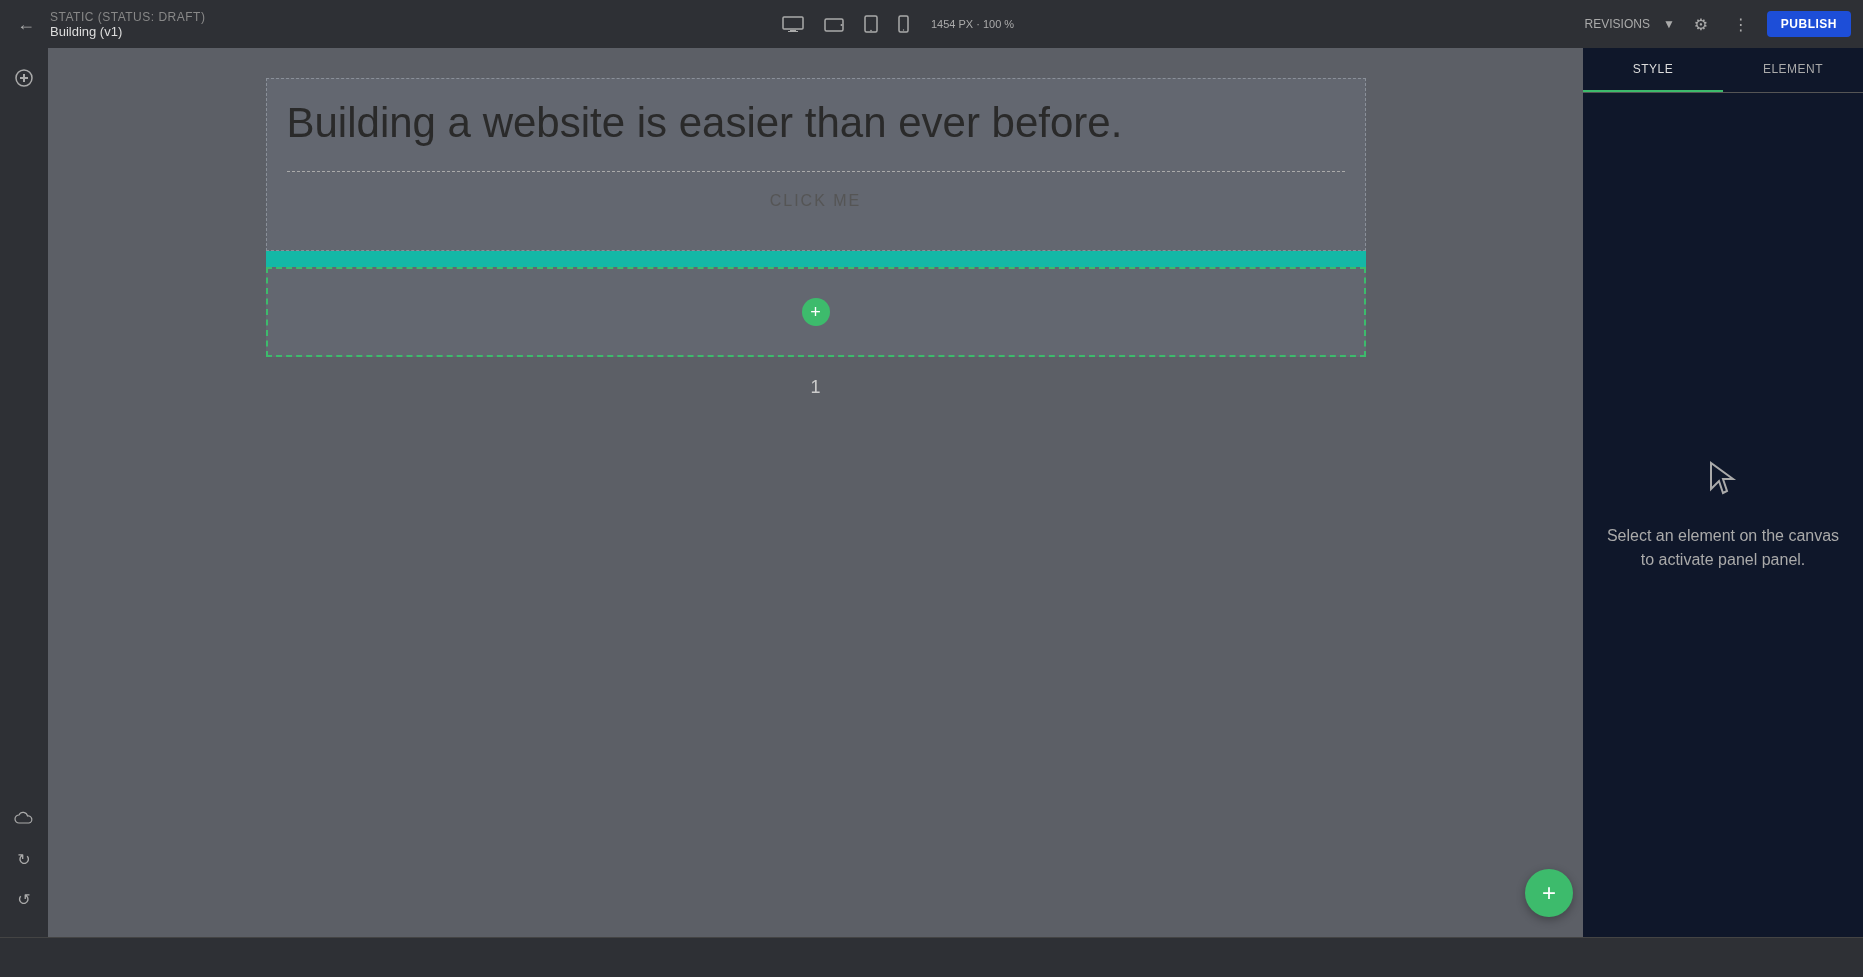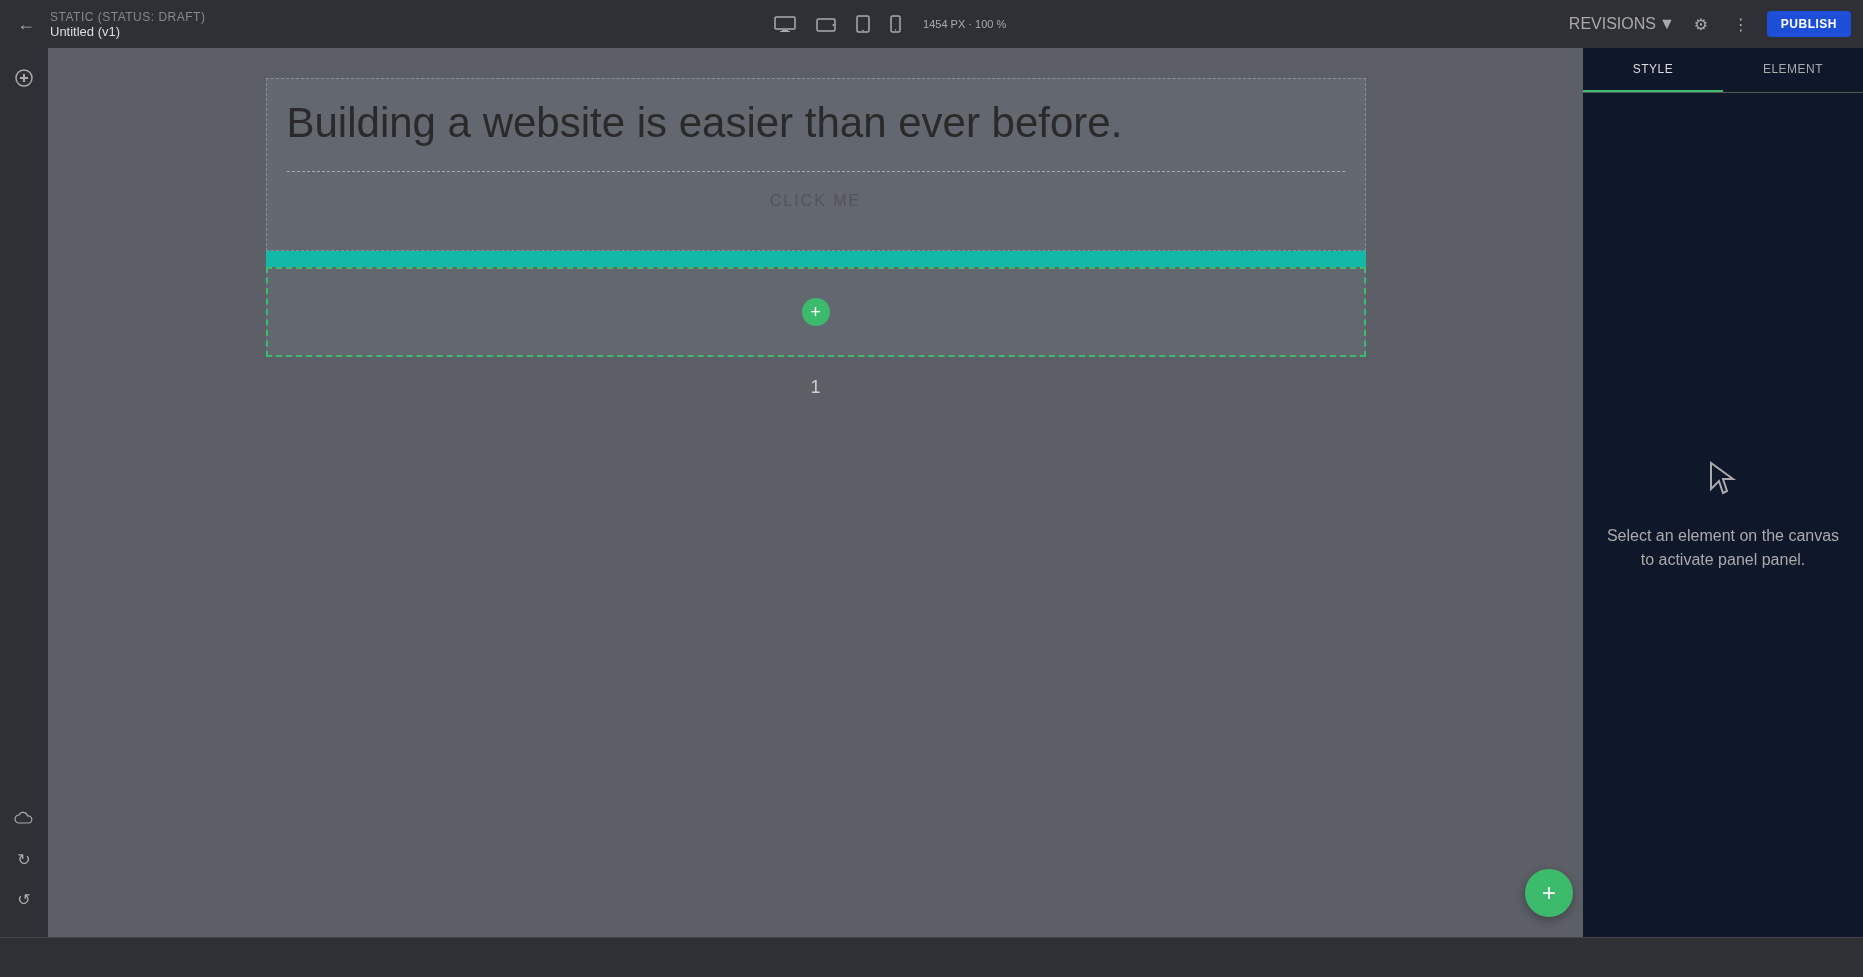--- a/index.html
+++ b/index.html
@@ -74,25 +74,25 @@
       font-size: 11px;
       margin-left: 8px;
     }
     .header-right {
       display: flex;
       align-items: center;
       gap: 12px;
     }
     .revisions-btn {
       color: #aaa;
-      font-size: 16px;
-      cursor: pointer;
-      display: flex;
-      align-items: center;
-      gap: 3px;
+      font-size: 12px;
+      cursor: pointer;
+      display: flex;
+      align-items: center;
+      gap: 13px;
     }
     .settings-btn {
       color: #aaa;
       font-size: 16px;
       cursor: pointer;
       width: 28px;
       height: 28px;
       display: flex;
       align-items: center;
       justify-content: center;
@@ -323,21 +323,21 @@
     }
   </style>
 </head>
 <body>
 
 <div class="header">
   <div class="header-left">
     <div class="back-btn">←</div>
     <div class="header-title-area">
       <span class="header-status">STATIC (STATUS: DRAFT)</span>
-      <span class="header-title">Untitled (v1)</span>
+      <span class="header-title">Building (v1)</span>
     </div>
   </div>
 
   <div class="header-center">
     <div class="device-btn" title="Desktop">
       <svg width="22" height="16" viewBox="0 0 22 16" fill="currentColor">
         <rect x="1" y="1" width="20" height="12" rx="1" stroke="currentColor" stroke-width="1.5" fill="none"></rect>
         <rect x="8" y="14" width="6" height="1.5" fill="currentColor"></rect>
         <rect x="6" y="15" width="10" height="1" fill="currentColor"></rect>
       </svg>

